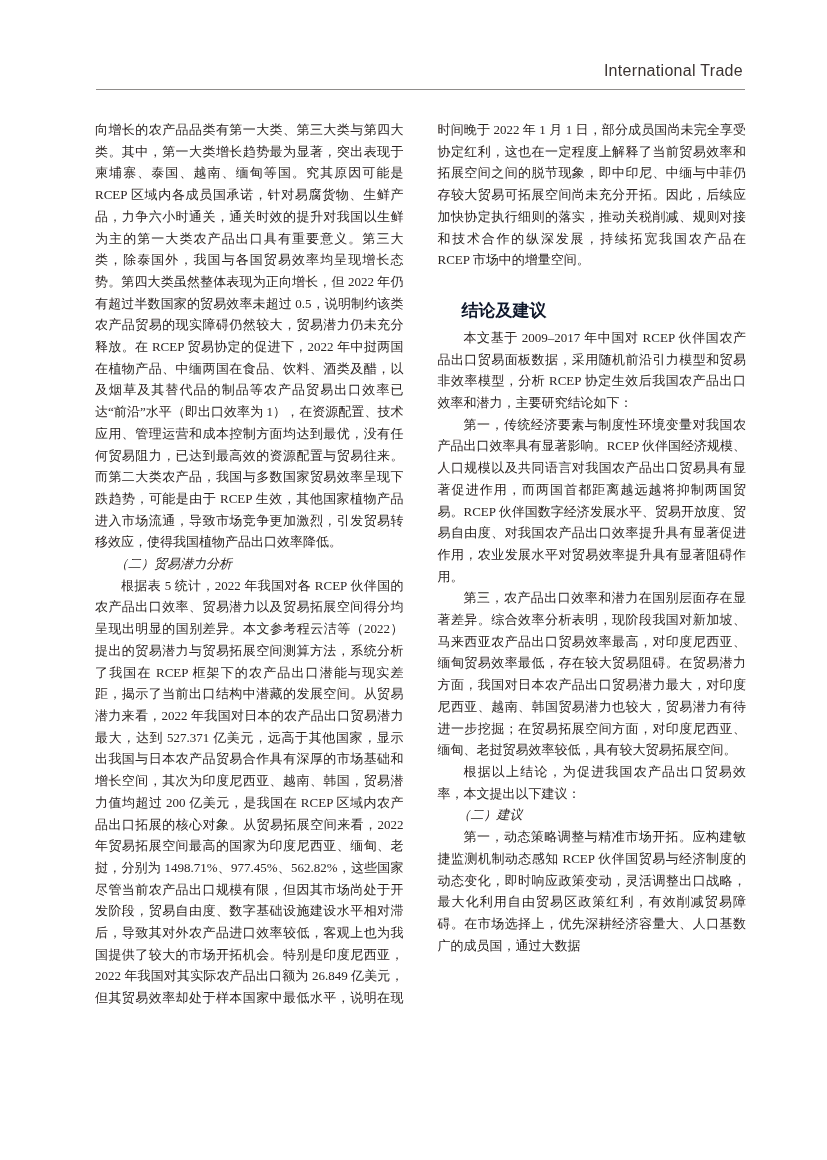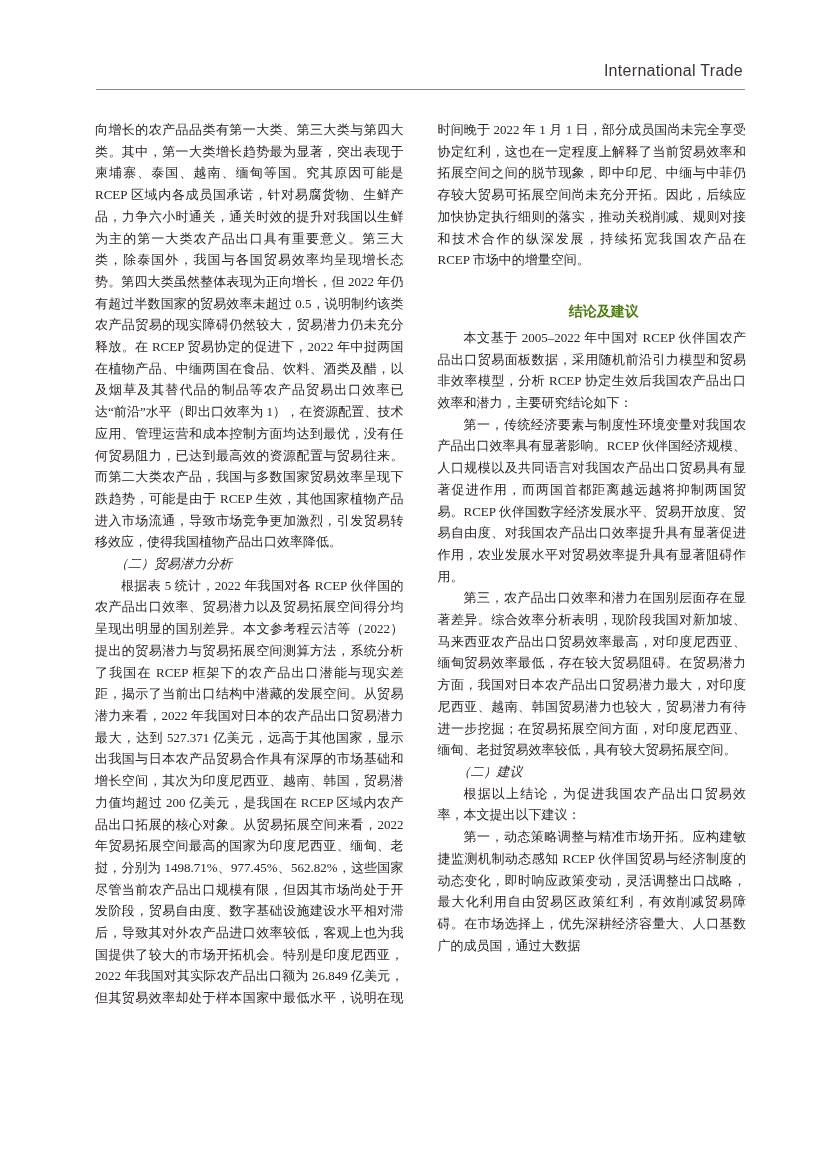--- a/index.html
+++ b/index.html
@@ -48,27 +48,27 @@
   .blk.indent { text-indent: 2em; }
   .blk.subheading {
     text-indent: 20px;
     font-style: italic;
     color: #2b2422;
   }
   .blk.heading {
     font-family: "Liberation Sans", "DejaVu Sans", sans-serif;
     font-weight: bold;
     font-style: normal;
-    font-size: 14px;
+    font-size: 17px;
     line-height: 26px;
-    color: #4d7c0f;
+    color: #0f172a;
     text-indent: 24px;
     margin-top: 27px !important;
     margin-bottom: 3px !important;
-    text-align: center;
+    text-align: left;
   }
   .footer {
     position: absolute;
     top: 1087px;
     right: 84px;
     display: flex;
     align-items: baseline;
     font-family: "Liberation Sans", "DejaVu Sans", sans-serif;
     color: #241f1d;
   }
@@ -96,25 +96,25 @@
   <div class="columns">
     <div class="column">
         <p class="blk plain">向增长的农产品品类有第一大类、第三大类与第四大类。其中，第一大类增长趋势最为显著，突出表现于柬埔寨、泰国、越南、缅甸等国。究其原因可能是 RCEP 区域内各成员国承诺，针对易腐货物、生鲜产品，力争六小时通关，通关时效的提升对我国以生鲜为主的第一大类农产品出口具有重要意义。第三大类，除泰国外，我国与各国贸易效率均呈现增长态势。第四大类虽然整体表现为正向增长，但 2022 年仍有超过半数国家的贸易效率未超过 0.5，说明制约该类农产品贸易的现实障碍仍然较大，贸易潜力仍未充分释放。在 RCEP 贸易协定的促进下，2022 年中挝两国在植物产品、中缅两国在食品、饮料、酒类及醋，以及烟草及其替代品的制品等农产品贸易出口效率已达“前沿”水平（即出口效率为 1），在资源配置、技术应用、管理运营和成本控制方面均达到最优，没有任何贸易阻力，已达到最高效的资源配置与贸易往来。而第二大类农产品，我国与多数国家贸易效率呈现下跌趋势，可能是由于 RCEP 生效，其他国家植物产品进入市场流通，导致市场竞争更加激烈，引发贸易转移效应，使得我国植物产品出口效率降低。</p>
         <p class="blk subheading">（二）贸易潜力分析</p>
         <p class="blk indent">根据表 5 统计，2022 年我国对各 RCEP 伙伴国的农产品出口效率、贸易潜力以及贸易拓展空间得分均呈现出明显的国别差异。本文参考程云洁等（2022）提出的贸易潜力与贸易拓展空间测算方法，系统分析了我国在 RCEP 框架下的农产品出口潜能与现实差距，揭示了当前出口结构中潜藏的发展空间。从贸易潜力来看，2022 年我国对日本的农产品出口贸易潜力最大，达到 527.371 亿美元，远高于其他国家，显示出我国与日本农产品贸易合作具有深厚的市场基础和增长空间，其次为印度尼西亚、越南、韩国，贸易潜力值均超过 200 亿美元，是我国在 RCEP 区域内农产品出口拓展的核心对象。从贸易拓展空间来看，2022 年贸易拓展空间最高的国家为印度尼西亚、缅甸、老挝，分别为 1498.71%、977.45%、562.82%，这些国家尽管当前农产品出口规模有限，但因其市场尚处于开发阶段，贸易自由度、数字基础设施建设水平相对滞后，导致其对外农产品进口效率较低，客观上也为我国提供了较大的市场开拓机会。特别是印度尼西亚，2022 年我国对其实际农产品出口额为 26.849 亿美元，但其贸易效率却处于样本国家中最低水平，说明在现有贸易条件下存在显著的效率损失。若能有效缓解双方在政策、基础设施、技术标准等方面的贸易障碍，将有望释放更大出口潜力，成为提升农产品贸易效益的重点突破口。</p>
         <p class="blk indent">RCEP 的实施，意味着 90% 以上货物将实现零关税贸易。然而，我国与印度尼西亚、缅甸、菲律宾 RCEP 生效</p>
       </div>
     <div class="column">
         <p class="blk plain">时间晚于 2022 年 1 月 1 日，部分成员国尚未完全享受协定红利，这也在一定程度上解释了当前贸易效率和拓展空间之间的脱节现象，即中印尼、中缅与中菲仍存较大贸易可拓展空间尚未充分开拓。因此，后续应加快协定执行细则的落实，推动关税削减、规则对接和技术合作的纵深发展，持续拓宽我国农产品在 RCEP 市场中的增量空间。</p>
         <p class="blk heading">结论及建议</p>
-        <p class="blk indent">本文基于 2005–2022 年中国对 RCEP 伙伴国农产品出口贸易面板数据，采用随机前沿引力模型和贸易非效率模型，分析 RCEP 协定生效后我国农产品出口效率和潜力，主要研究结论如下：</p>
+        <p class="blk indent">本文基于 2009–2017 年中国对 RCEP 伙伴国农产品出口贸易面板数据，采用随机前沿引力模型和贸易非效率模型，分析 RCEP 协定生效后我国农产品出口效率和潜力，主要研究结论如下：</p>
         <p class="blk indent">第一，传统经济要素与制度性环境变量对我国农产品出口效率具有显著影响。RCEP 伙伴国经济规模、人口规模以及共同语言对我国农产品出口贸易具有显著促进作用，而两国首都距离越远越将抑制两国贸易。RCEP 伙伴国数字经济发展水平、贸易开放度、贸易自由度、对我国农产品出口效率提升具有显著促进作用，农业发展水平对贸易效率提升具有显著阻碍作用。</p>
         <p class="blk indent">第三，农产品出口效率和潜力在国别层面存在显著差异。综合效率分析表明，现阶段我国对新加坡、马来西亚农产品出口贸易效率最高，对印度尼西亚、缅甸贸易效率最低，存在较大贸易阻碍。在贸易潜力方面，我国对日本农产品出口贸易潜力最大，对印度尼西亚、越南、韩国贸易潜力也较大，贸易潜力有待进一步挖掘；在贸易拓展空间方面，对印度尼西亚、缅甸、老挝贸易效率较低，具有较大贸易拓展空间。</p>
+        <p class="blk indent">根据以上结论，为促进我国农产品出口贸易效率，本文提出以下建议：</p>
         <p class="blk subheading">（二）建议</p>
-        <p class="blk indent">根据以上结论，为促进我国农产品出口贸易效率，本文提出以下建议：</p>
         <p class="blk indent">第一，动态策略调整与精准市场开拓。应构建敏捷监测机制动态感知 RCEP 伙伴国贸易与经济制度的动态变化，即时响应政策变动，灵活调整出口战略，最大化利用自由贸易区政策红利，有效削减贸易障碍。在市场选择上，优先深耕经济容量大、人口基数广的成员国，通过大数据</p>
       </div>
   </div>
 
   <div class="footer">
     <span class="footer-note">《中文核心期刊要目总览》贸易经济类核心期刊</span>
     <span class="page-number">143</span>
   </div>
 
 </div>

